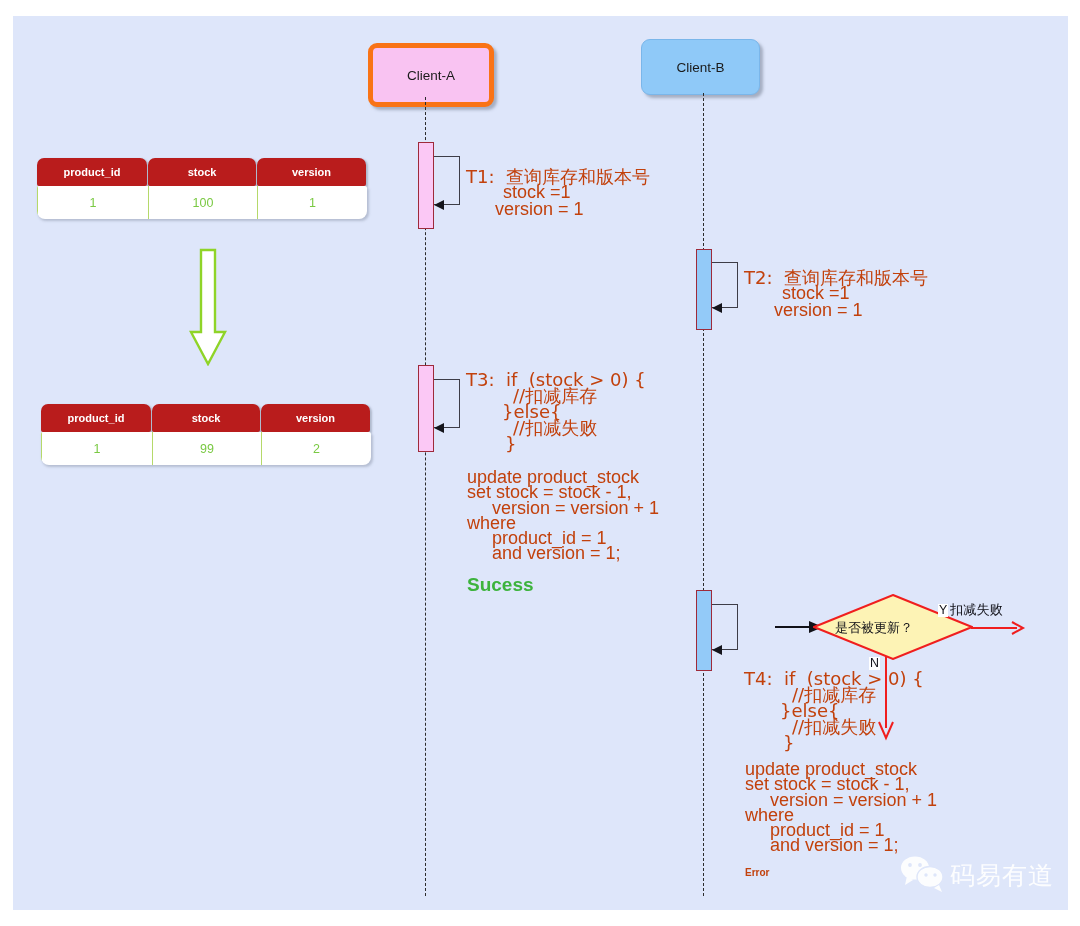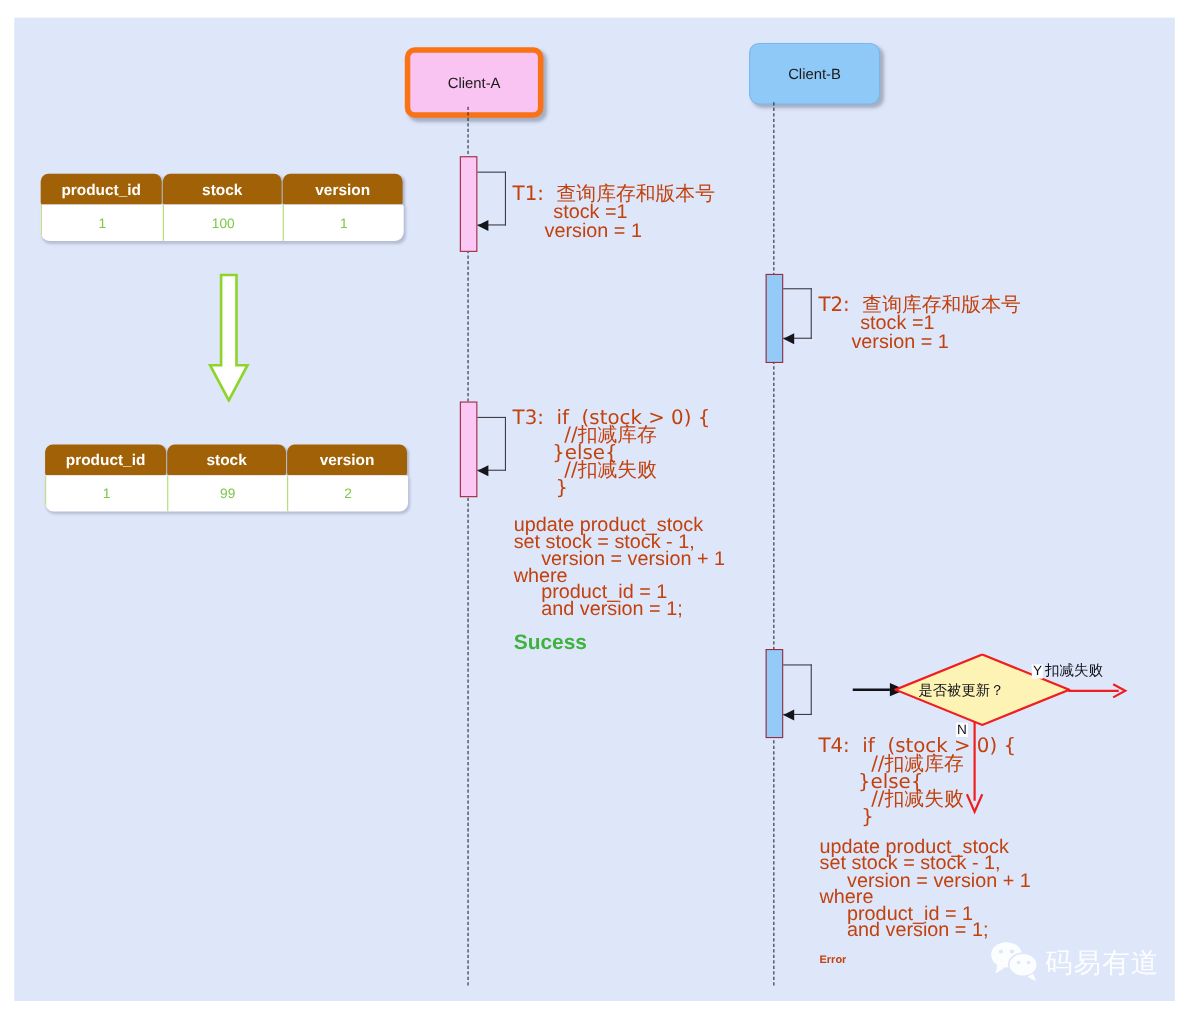--- a/index.html
+++ b/index.html
@@ -24,23 +24,23 @@
   .abs { position: absolute; }
 
   
   .db-table { position: absolute; }
   .db-table .hdr-row {
     position: relative;
     display: flex;
     height: 28px;
   }
   .db-table .hdr-cell {
-    background: #a16207;
+    background: #b91c1c;
     color: #ffffff;
-    font-size: 14px;
+    font-size: 11px;
     font-weight: bold;
     display: flex;
     align-items: center;
     justify-content: center;
     border-radius: 7px 7px 2px 2px;
     box-shadow: 1.5px 1.5px 2px rgba(120,130,150,0.45);
     margin-right: 1px;
   }
   .db-table .val-row {
     position: relative;
@@ -69,21 +69,21 @@
     position: absolute;
     border-radius: 9px;
     display: flex;
     align-items: center;
     justify-content: center;
     font-size: 13.5px;
     color: #1a1a1a;
     box-shadow: 3px 3px 3px rgba(110,120,140,0.5);
   }
   .actor-a { background: #f9c3f2; border: 5px solid #f97316; }
-  .actor-b { background: #8fc9f8; border: 1px solid #7ab6ea; margin-left: 40px; }
+  .actor-b { background: #8fc9f8; border: 1px solid #7ab6ea; }
 
   .lifeline {
     position: absolute;
     width: 0;
     border-left: 1.6px dashed #2b2b2b;
   }
 
   .activation {
     position: absolute;
     border: 1.3px solid #9e2a3a;

